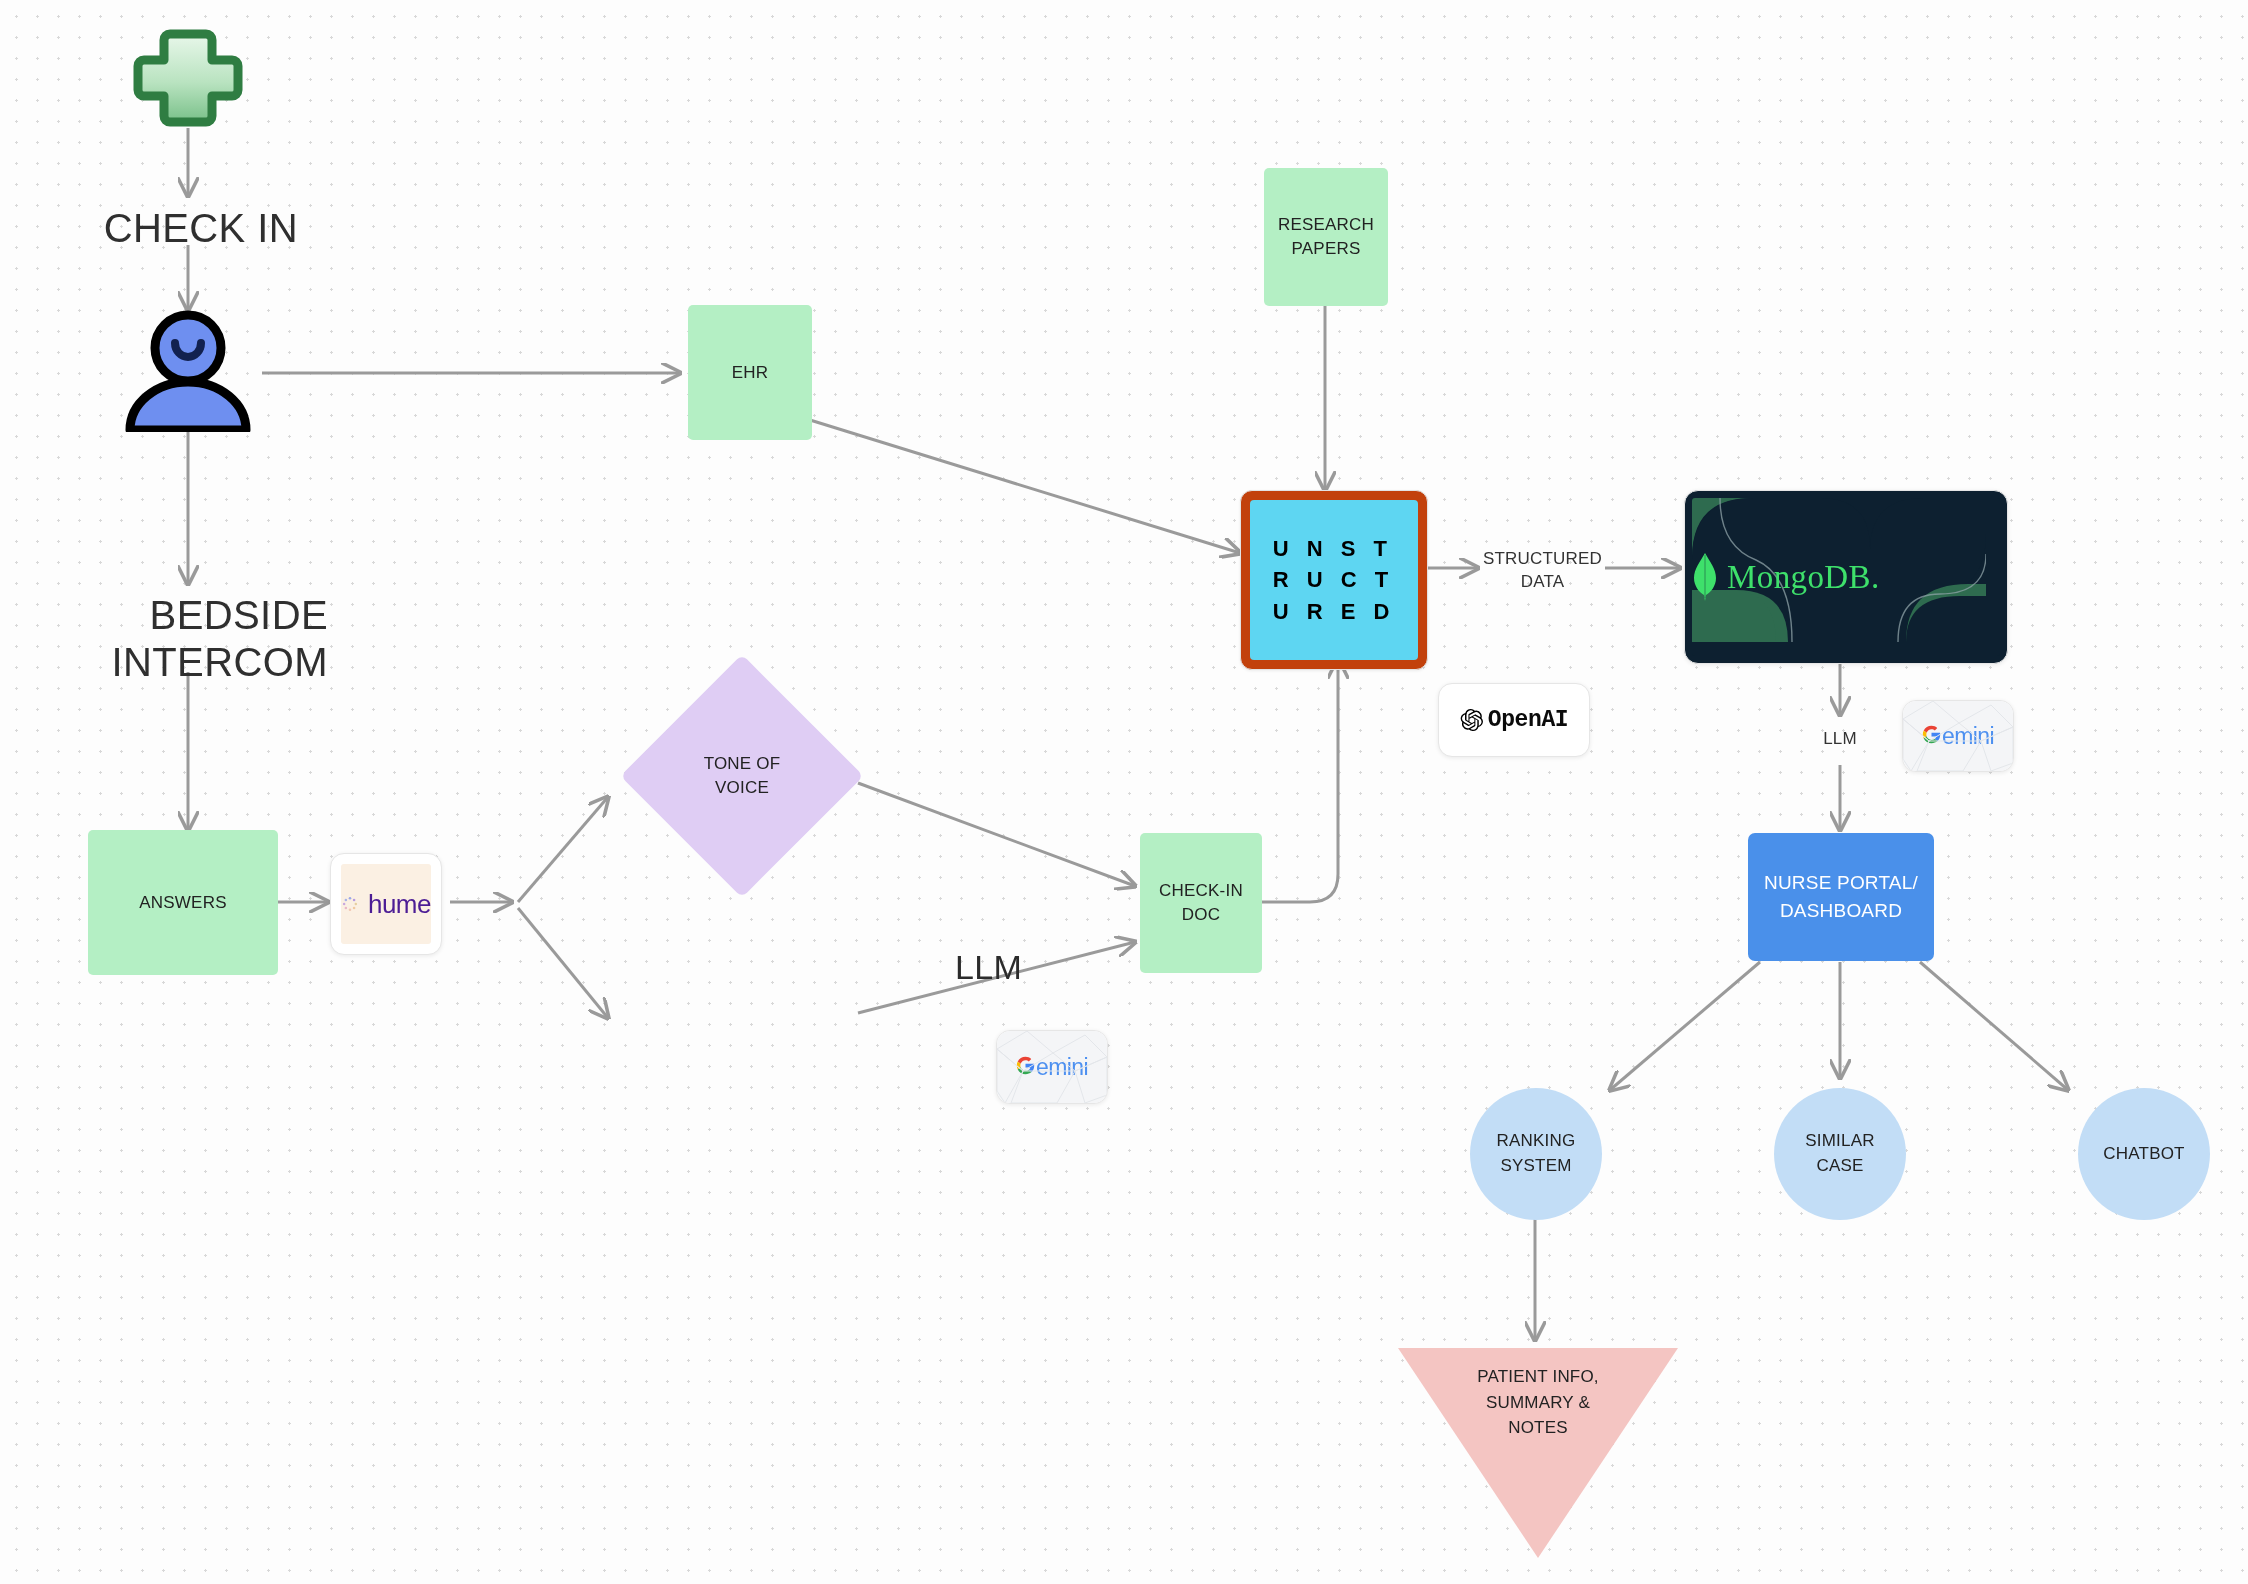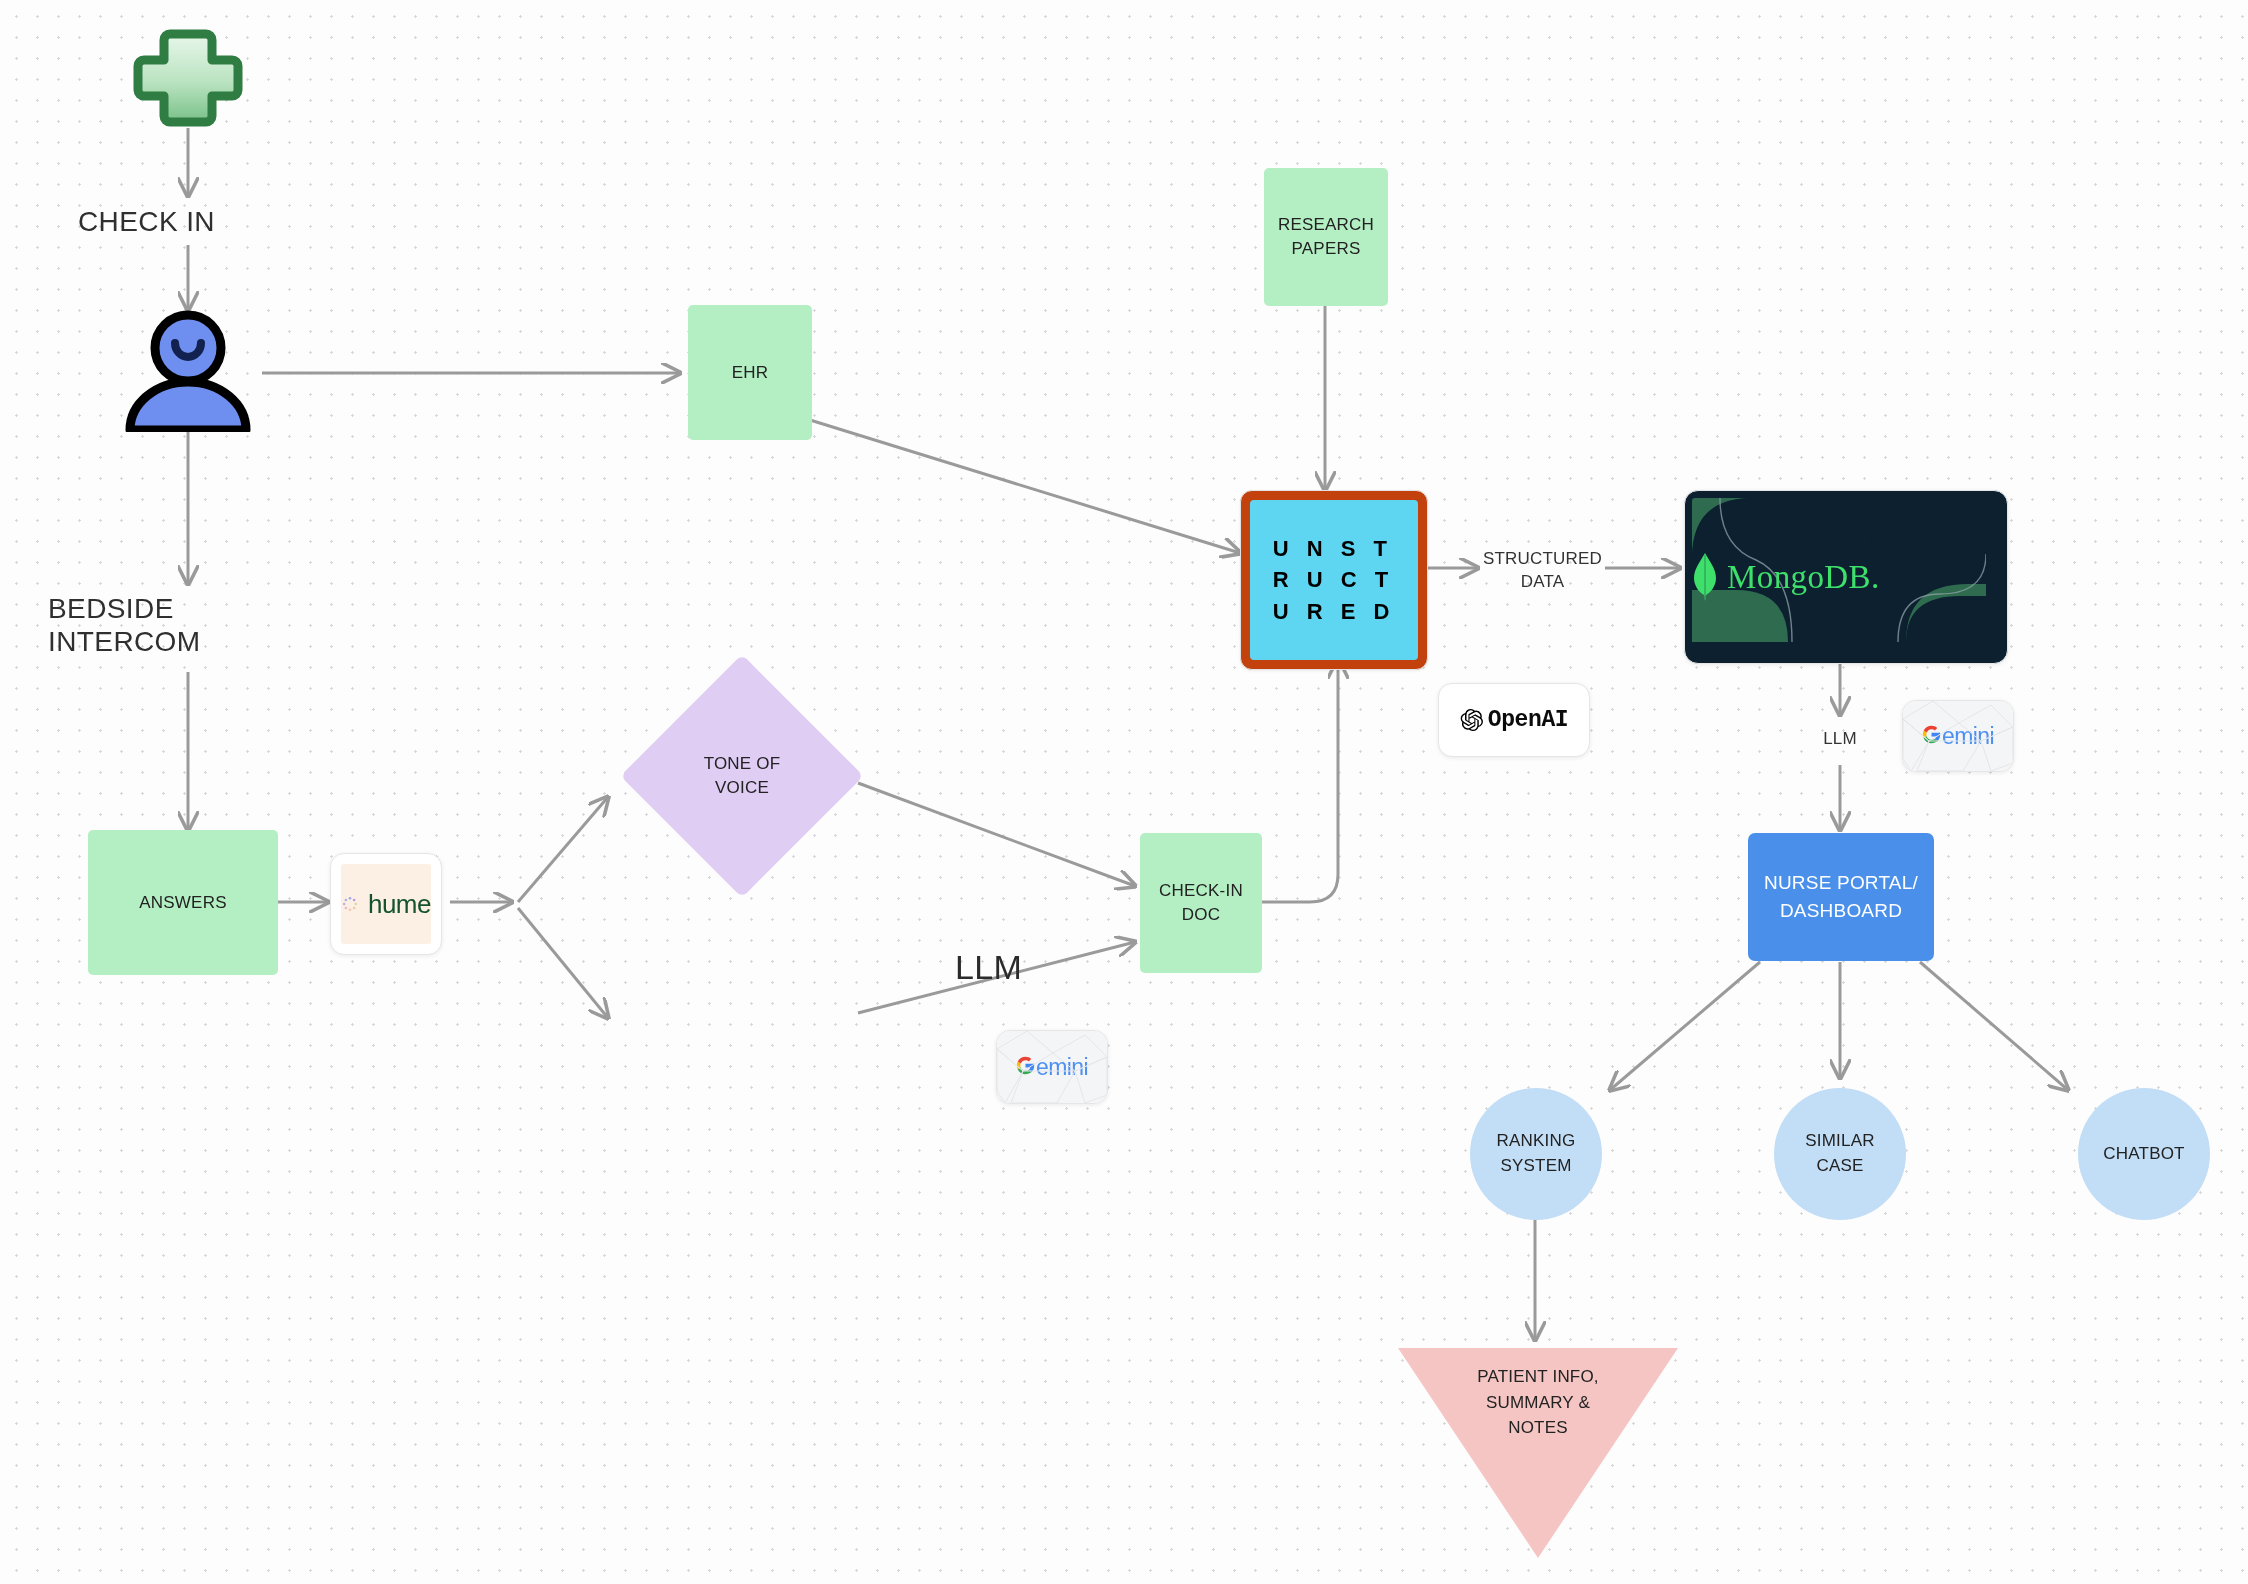--- a/index.html
+++ b/index.html
@@ -11,21 +11,21 @@
     background-position:6px 6px;
     font-family:"Liberation Sans", sans-serif;
     position:relative;
     overflow:hidden;
   }
   .canvas{position:absolute;inset:0;}
   svg.edges{position:absolute;left:0;top:0;width:2248px;height:1584px;pointer-events:none;}
   .node{position:absolute;box-sizing:border-box;display:flex;align-items:center;justify-content:center;text-align:center;}
 
   
-  .flowlabel{position:absolute;color:#2f2f2f;font-size:28px;letter-spacing:.4px;text-align:left;line-height:1.18;}
+  .flowlabel{position:absolute;color:#2f2f2f;font-size:40px;letter-spacing:.4px;text-align:right;line-height:1.18;}
   .edgelabel{position:absolute;color:#333;font-size:17px;text-align:center;line-height:1.35;letter-spacing:.2px;}
   .llm-big{position:absolute;color:#2b2b2b;font-size:34px;letter-spacing:.3px;}
 
   
   .greenbox{background:#b4efc4;border-radius:5px;color:#222;font-size:17px;line-height:1.4;letter-spacing:.2px;}
 
   
   .unstructured-wrap{background:#c2410c;border:1px solid #e3e3e3;border-radius:12px;padding:9px;box-shadow:0 1px 3px rgba(0,0,0,.07);}
   .unstructured{background:#5ed6f2;border-radius:4px;width:100%;height:100%;display:flex;align-items:center;justify-content:center;}
   .unstructured span{font-weight:bold;font-size:22px;letter-spacing:6px;line-height:1.42;color:#000;display:block;}
@@ -42,21 +42,21 @@
   .circle{background:#c2ddf6;border-radius:50%;color:#222;font-size:17px;line-height:1.45;letter-spacing:.2px;}
 
   
   .tri-wrap{position:absolute;}
   .tri-shape{position:absolute;inset:0;background:#f4c5c2;clip-path:polygon(0 0,100% 0,50% 100%);}
   .tri-text{position:absolute;top:16px;left:0;right:0;text-align:center;font-size:17px;color:#222;line-height:1.5;letter-spacing:.2px;}
 
   
   .logocard{position:absolute;background:#fff;border:1px solid #e6e6e6;border-radius:14px;box-shadow:0 1px 4px rgba(0,0,0,.08);display:flex;align-items:center;justify-content:center;overflow:hidden;}
   .hume-inner{background:#fbf0e3;width:calc(100% - 20px);height:calc(100% - 20px);border-radius:3px;display:flex;align-items:center;justify-content:center;gap:9px;}
-  .hume-word{font-size:26px;color:#14532d;letter-spacing:-.5px;font-weight:500;}
+  .hume-word{font-size:26px;color:#4c1d95;letter-spacing:-.5px;font-weight:500;}
   .openai-row{display:flex;align-items:center;gap:4px;font-family:Liberation Mono, monospace;}
   .openai-word{font-size:23px;font-weight:bold;color:#0b0b0b;letter-spacing:-.4px;}
   .gemini-inner{position:relative;width:100%;height:100%;background:#f4f5f7;display:flex;align-items:center;justify-content:center;}
   .gemini-word{font-size:23px;letter-spacing:-.6px;display:flex;align-items:baseline;}
   .gemini-word .rest{color:#4d90f0;font-weight:400;}
   .mongo-card{background:#0d2030;border:1px solid #e6e6e6;padding:7px;}
   .mongo-inner{position:relative;width:100%;height:100%;background:#0d2030;border-radius:3px;overflow:hidden;display:flex;align-items:center;justify-content:flex-start;gap:9px;}
   .mongo-word{font-family:"Liberation Serif", serif;font-size:33px;color:#3ee06b;letter-spacing:.4px;position:relative;z-index:3;}
 
   

